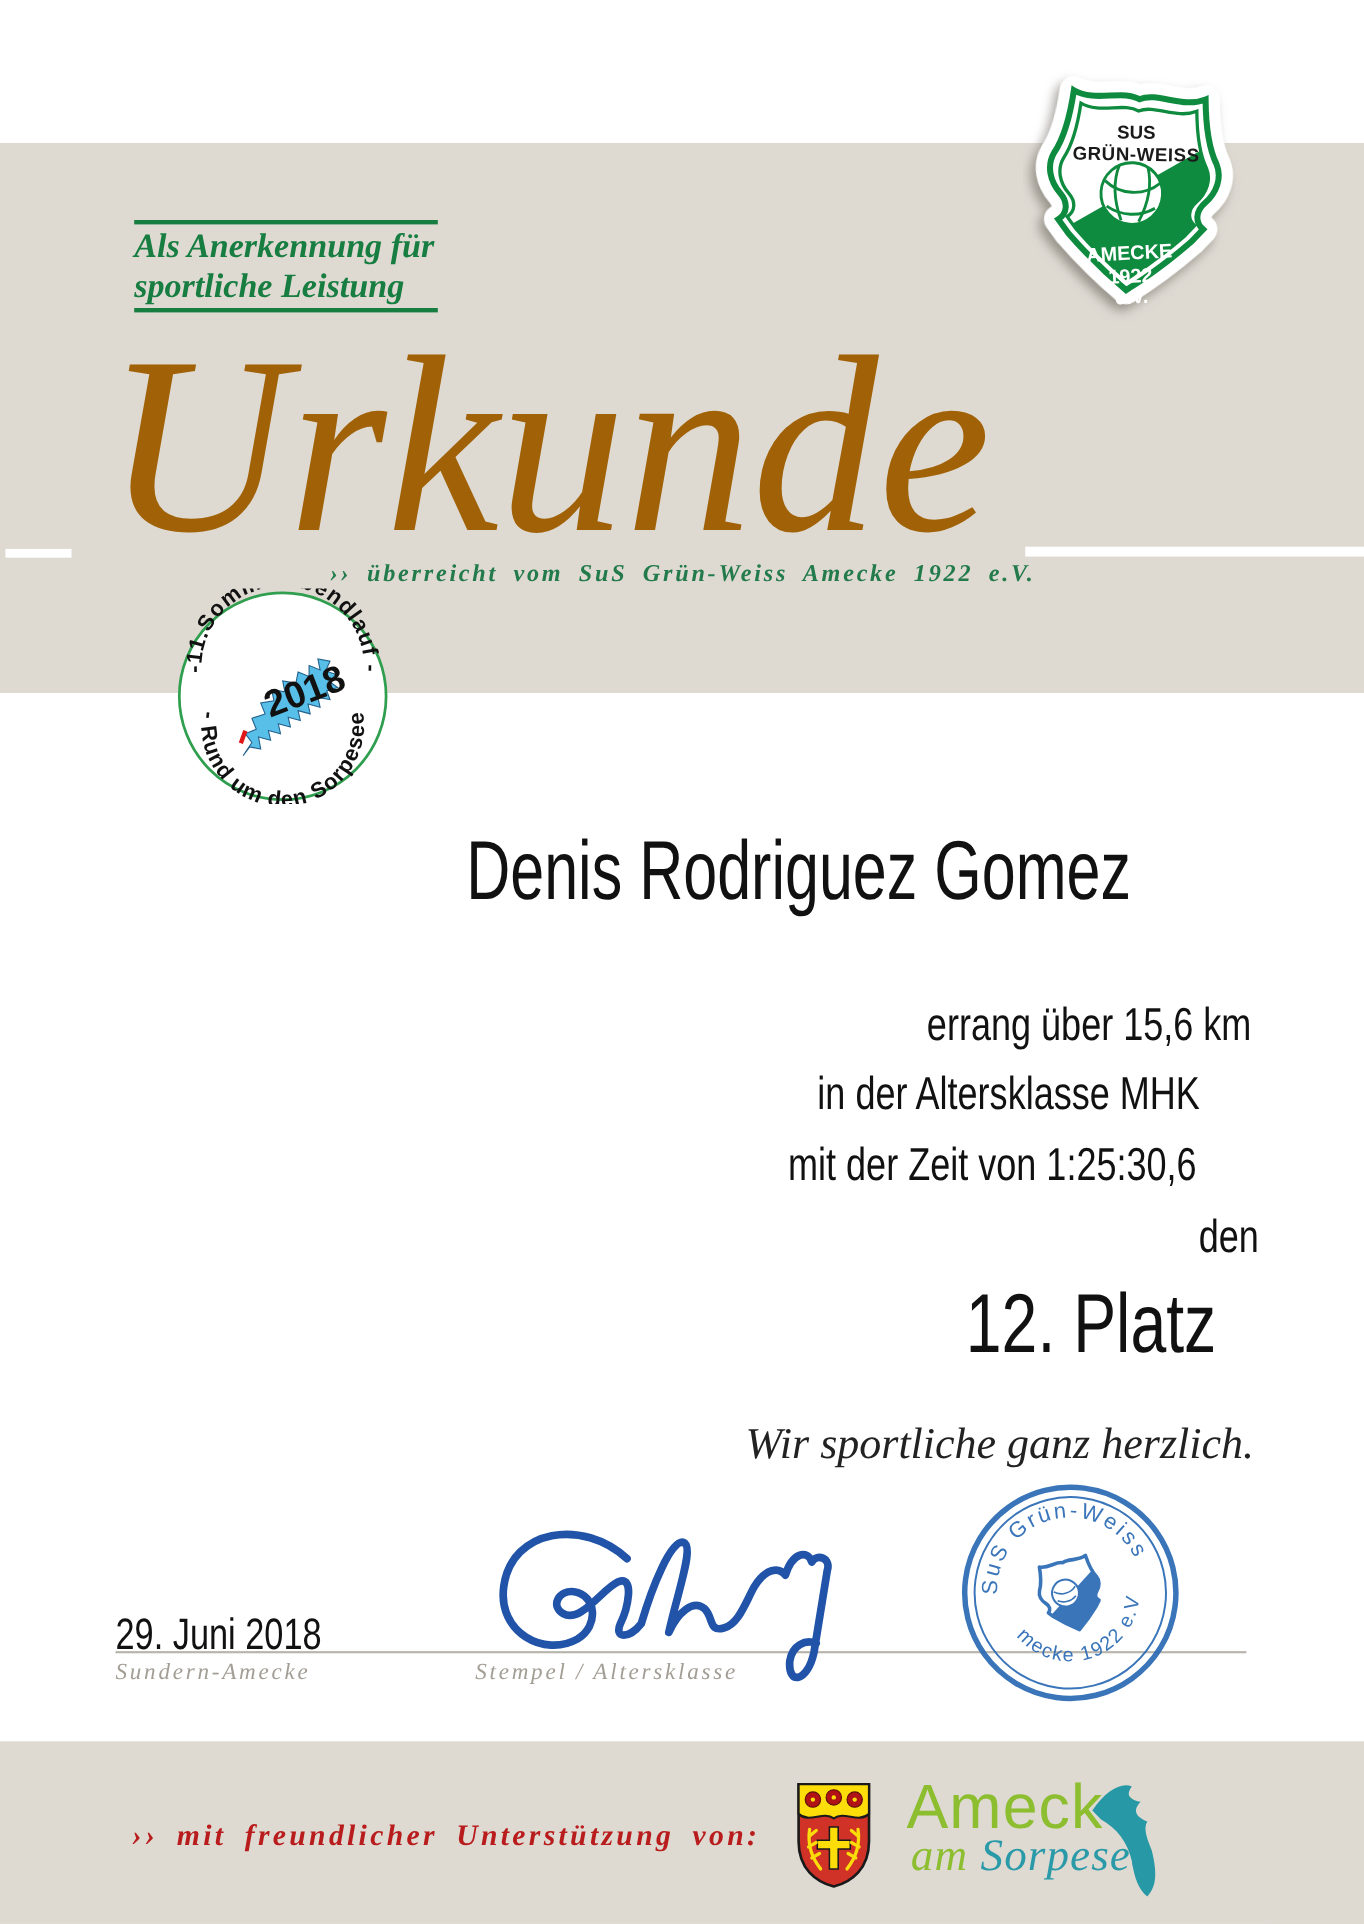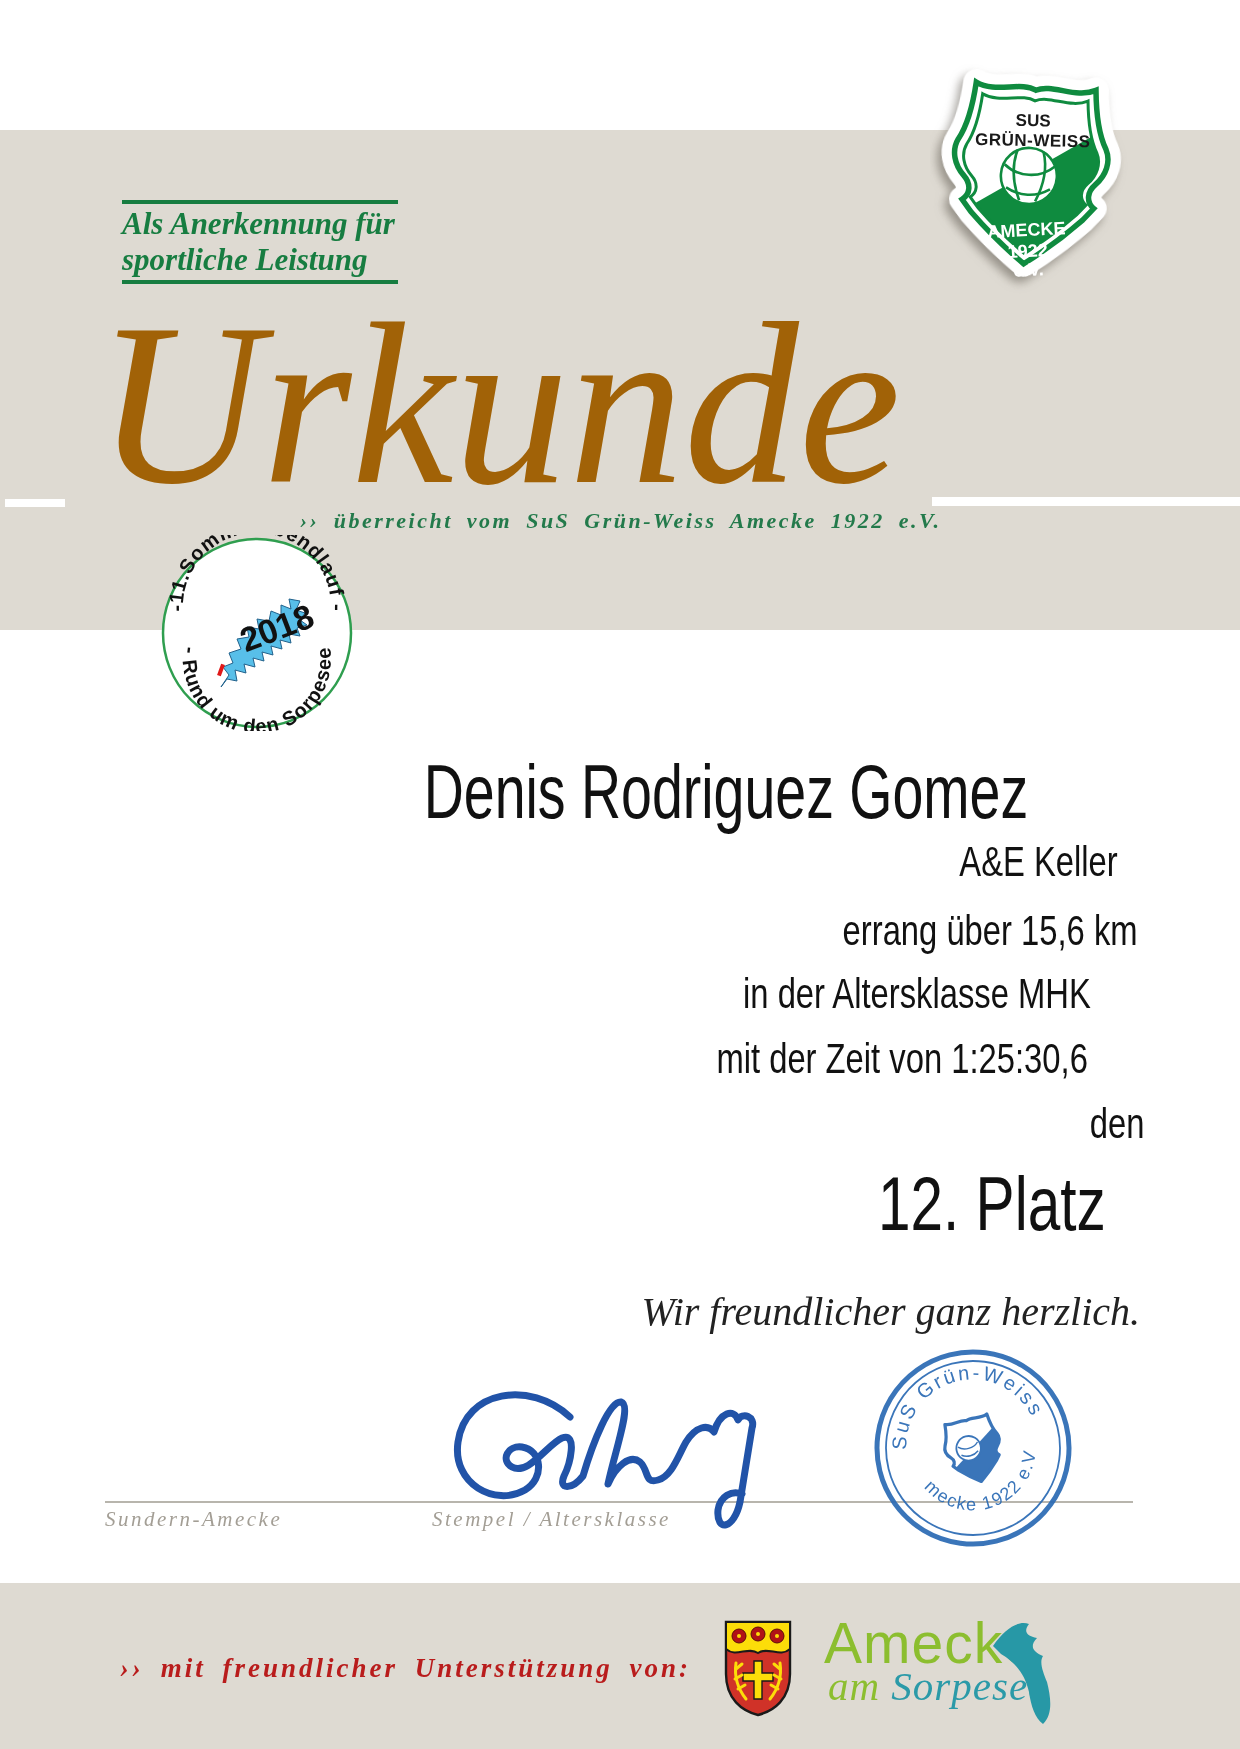--- a/index.html
+++ b/index.html
@@ -150,40 +150,40 @@
     </text>
     <text font-size="20" font-weight="bold" fill="#111" letter-spacing="1">
       <textPath href="#esBot" startOffset="50%" text-anchor="middle">- Rund um den Sorpesee</textPath>
     </text>
     <text transform="translate(122,104) rotate(-21)" font-size="34" font-weight="bold" fill="#111" text-anchor="middle">2018</text>
   </svg>
 
   <div class="content-line line-name">
     <span class="narrow-name">Denis Rodriguez Gomez</span>
   </div>
-  <div class="content-line line-team">
-    <span class="narrow">A&amp;E Keller</span>
-  </div>
   <div class="content-line line-ach">
     <span class="narrow">errang über 15,6 km</span>
   </div>
   <div class="content-line line-class">
     <span class="narrow">in der Altersklasse MHK</span>
   </div>
   <div class="content-line line-time">
     <span class="narrow">mit der Zeit von 1:25:30,6</span>
   </div>
   <div class="content-line line-den">
     <span class="narrow">den</span>
   </div>
   <div class="content-line line-platz">
     <span class="narrow" style="transform:scaleX(.77);">12. Platz</span>
   </div>
-  <div class="content-line line-congrats">Wir freundlicher ganz herzlich.</div>
-
+  <div class="content-line line-congrats">Wir sportliche ganz herzlich.</div>
+
+  <div class="date-text">
+    <span class="narrow-left">29. Juni 2018</span>
+  </div>
   <div class="gray-line"></div>
   <div class="gray-label lbl-place">Sundern-Amecke</div>
   <div class="gray-label lbl-sig">Stempel / Altersklasse</div>
 
   <svg class="signature-svg" width="390" height="180" viewBox="0 0 390 180">
     <path d="M150,45 C110,8 45,18 38,70 C32,112 75,135 105,118 C125,106 122,78 102,75 C88,73 80,88 92,95
              C108,104 128,72 142,66 C158,60 150,92 144,104 C138,118 152,118 163,104
              C173,70 190,28 201,30 C212,33 196,75 188,112 C196,94 210,82 220,90 C229,98 224,112 238,108
              C252,104 258,84 266,70 C276,54 288,52 294,60 C300,40 314,36 318,48 C322,40 336,44 332,56
              L320,130 C314,158 296,160 298,138 C300,124 312,118 322,122" fill="none" stroke="#2153a8" stroke-width="7" stroke-linecap="round" stroke-linejoin="round"></path>

